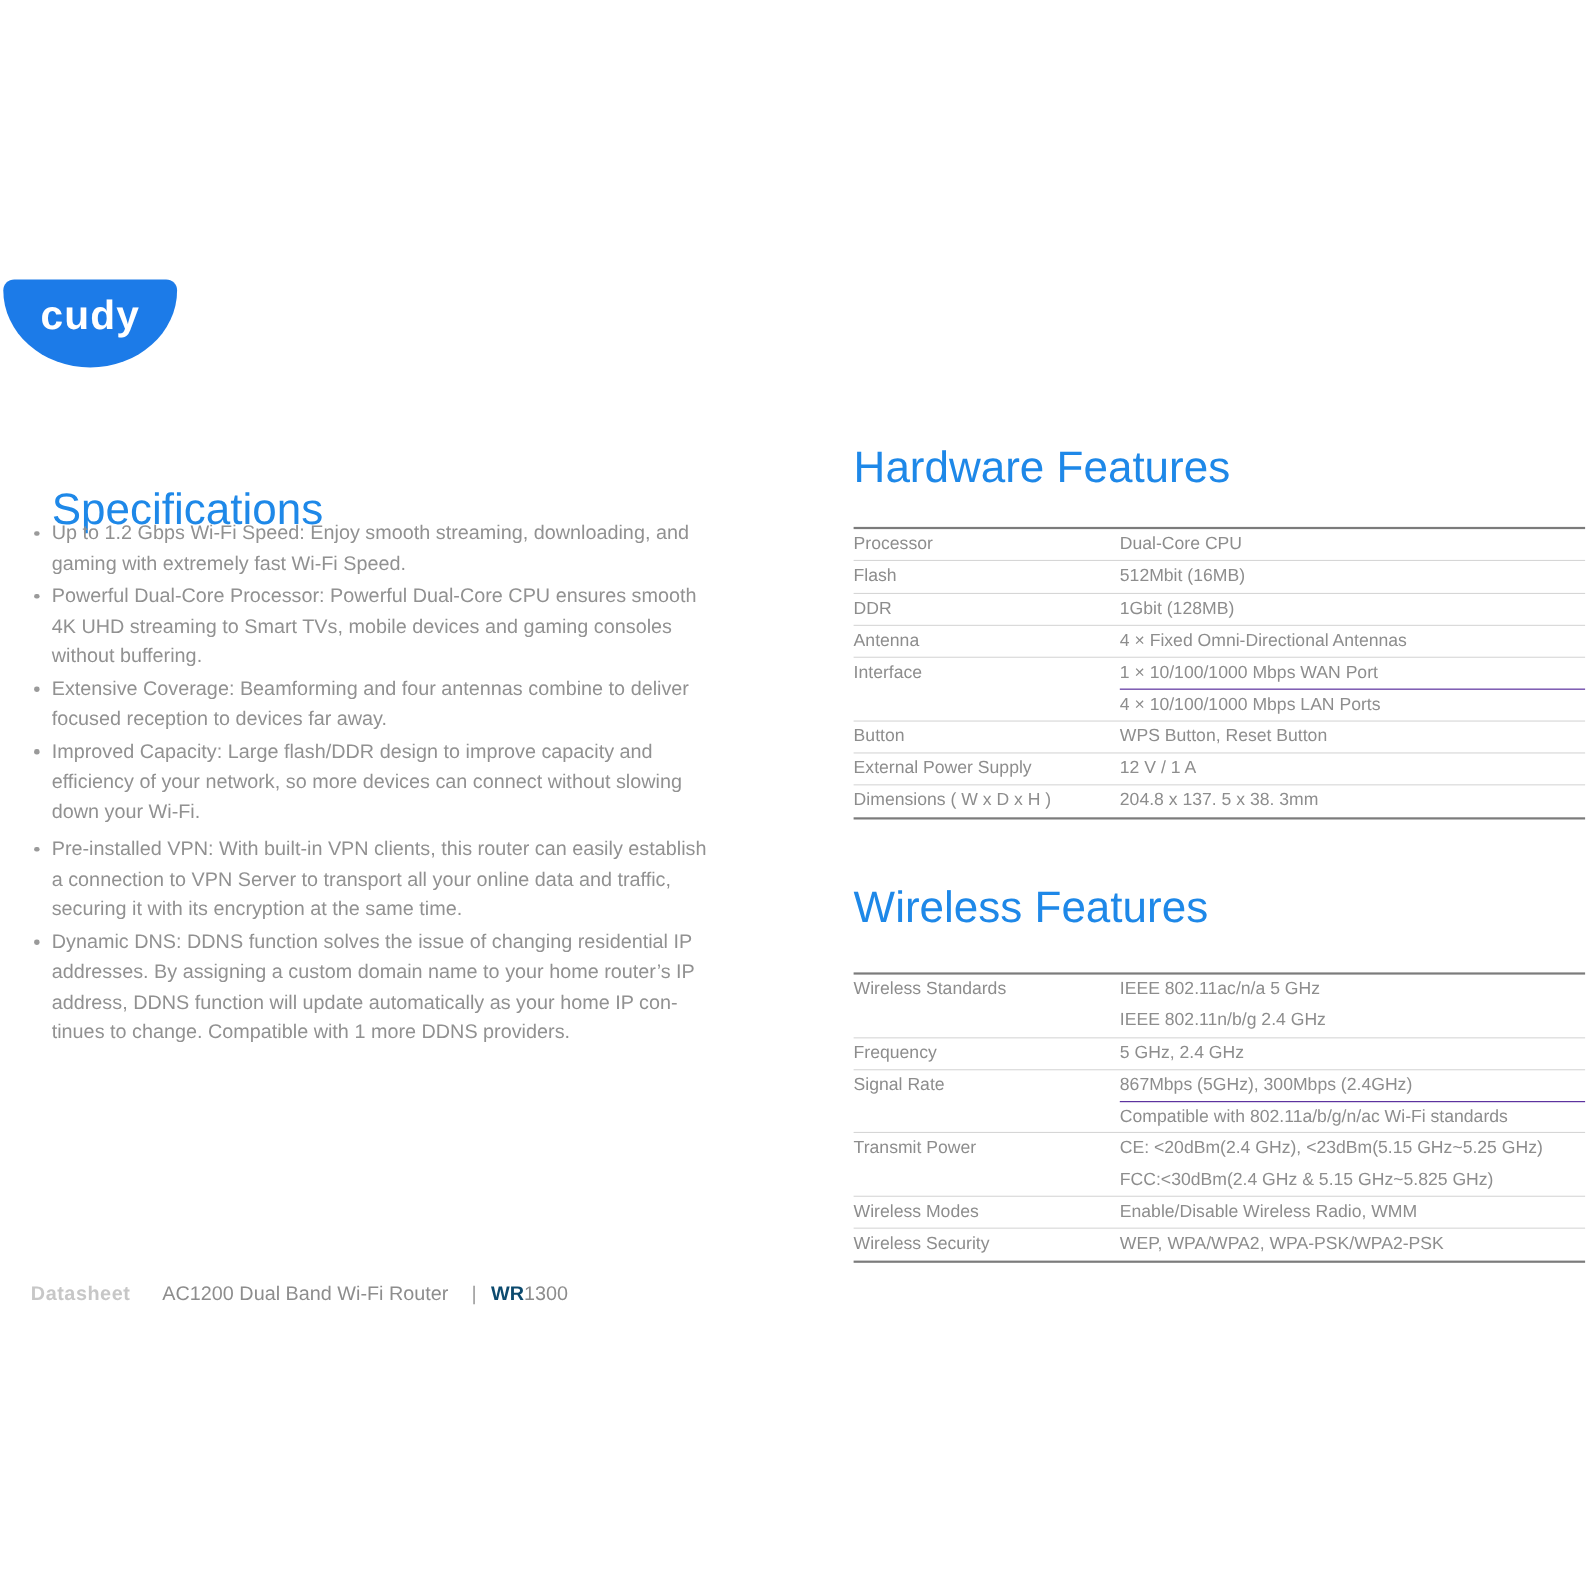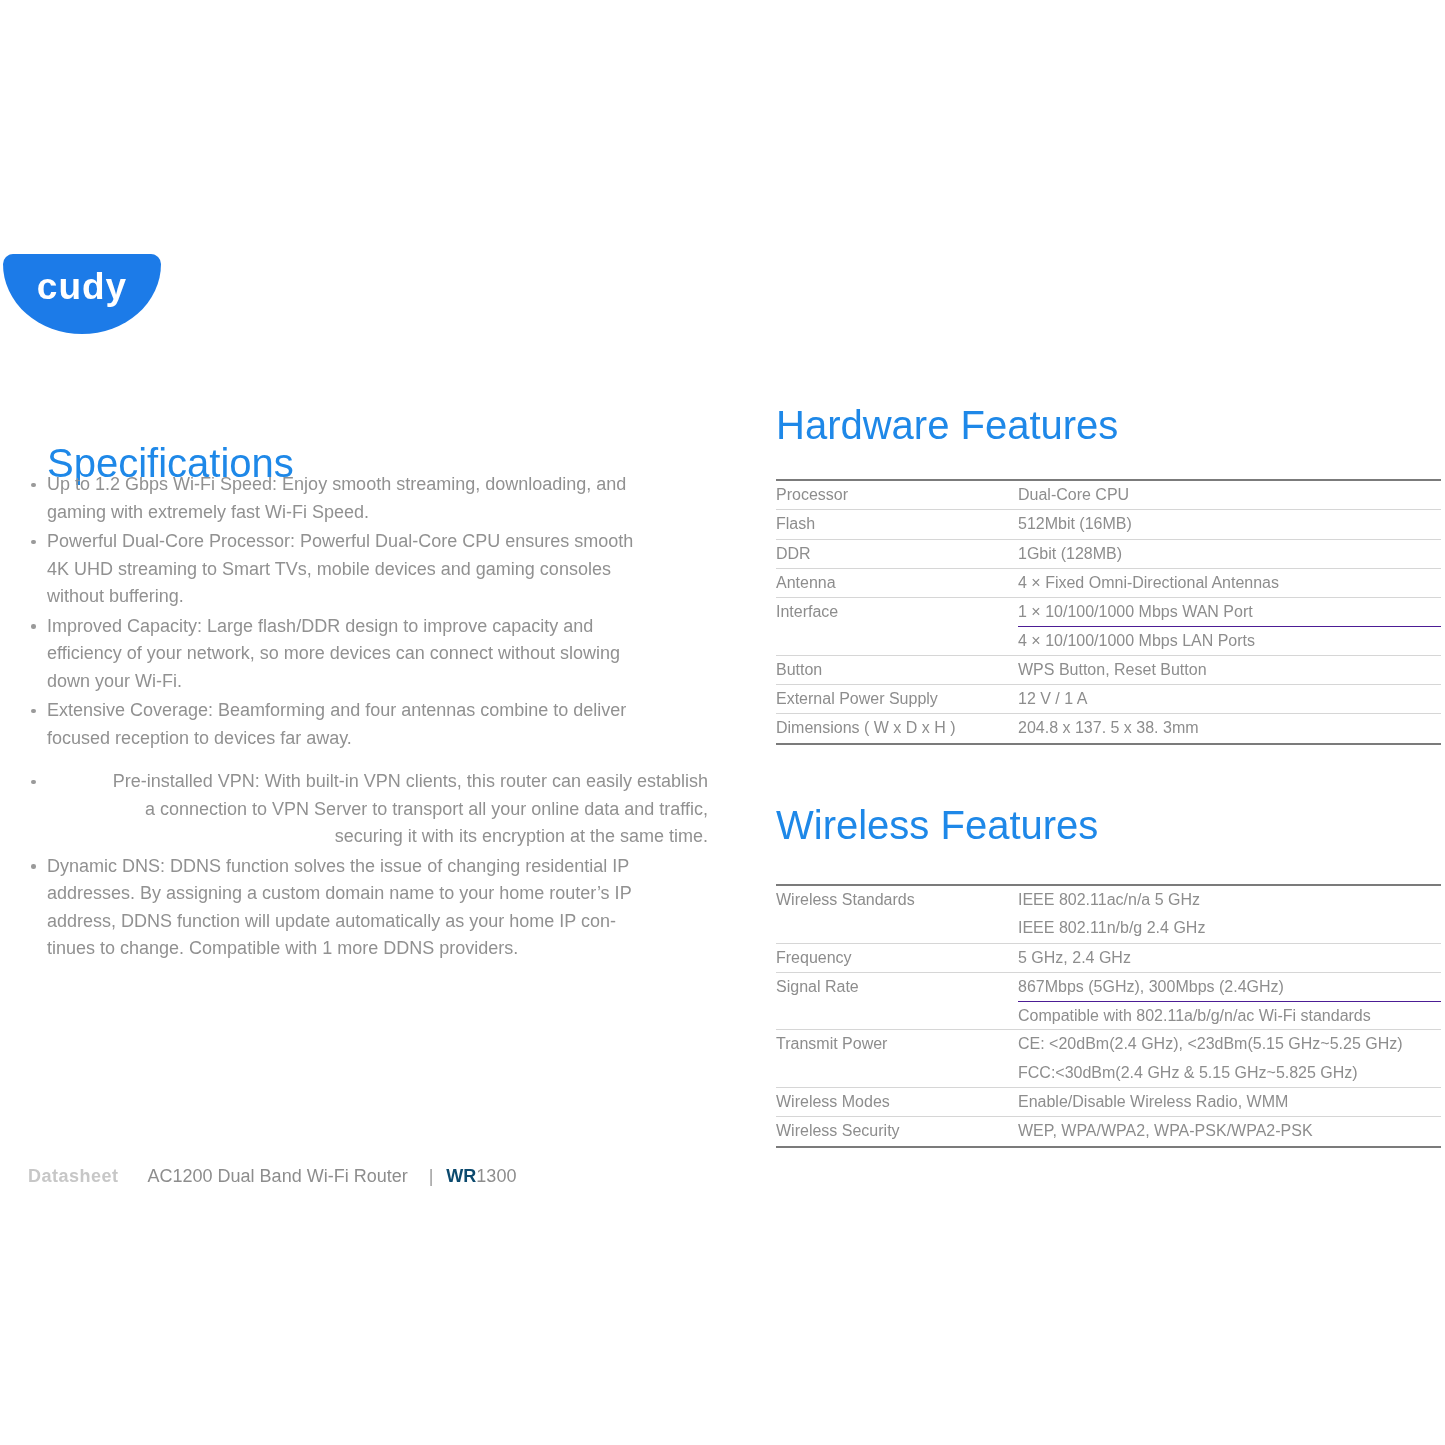--- a/index.html
+++ b/index.html
@@ -31,21 +31,21 @@
   
   .bullets { position:absolute; left:28px; top:471px; width:680px; list-style:none; }
   .bullets li {
     position:relative; padding-left:19px; font-size:18px; line-height:27.5px;
     color:#919191; white-space:pre-line; margin-bottom:2px;
   }
   .bullets li::before {
     content:""; position:absolute; left:3px; top:11.5px;
     width:4.5px; height:4.5px; border-radius:50%; background:#9a9a9a;
   }
-  .bullets li.gap-before { margin-top:16px;text-align:right; }
+  .bullets li.gap-before { margin-top:6px; }
 
   
   .spec-table {
     position:absolute; left:776px; width:665px;
     border-top:2px solid #7b7b7b; border-bottom:2px solid #7b7b7b;
   }
   #hw-table { top:479px; }
   #wl-table { top:884px; }
   .spec-row { display:flex; border-bottom:1px solid #d6d6d6; }
   .spec-row:last-child { border-bottom:0; }
@@ -81,25 +81,25 @@
   </div>
 
   <div class="heading" id="spec-title" style="color: rgb(30, 136, 232);">Specifications</div>
 
   <ul class="bullets" id="spec-bullets">
       <li>Up to 1.2 Gbps Wi-Fi Speed: Enjoy smooth streaming, downloading, and
 gaming with extremely fast Wi-Fi Speed.</li>
       <li>Powerful Dual-Core Processor: Powerful Dual-Core CPU ensures smooth
 4K UHD streaming to Smart TVs, mobile devices and gaming consoles
 without buffering.</li>
+      <li>Extensive Coverage: Beamforming and four antennas combine to deliver
+focused reception to devices far away.</li>
       <li>Improved Capacity: Large flash/DDR design to improve capacity and
 efficiency of your network, so more devices can connect without slowing
 down your Wi-Fi.</li>
-      <li>Extensive Coverage: Beamforming and four antennas combine to deliver
-focused reception to devices far away.</li>
       <li class="gap-before">Pre-installed VPN: With built-in VPN clients, this router can easily establish
 a connection to VPN Server to transport all your online data and traffic,
 securing it with its encryption at the same time.</li>
       <li>Dynamic DNS: DDNS function solves the issue of changing residential IP
 addresses. By assigning a custom domain name to your home router’s IP
 address, DDNS function will update automatically as your home IP con-
 tinues to change. Compatible with 1 more DDNS providers.</li>
     </ul>
 
   <div class="heading" id="hw-title" style="color: rgb(30, 136, 232);">Hardware Features</div>

